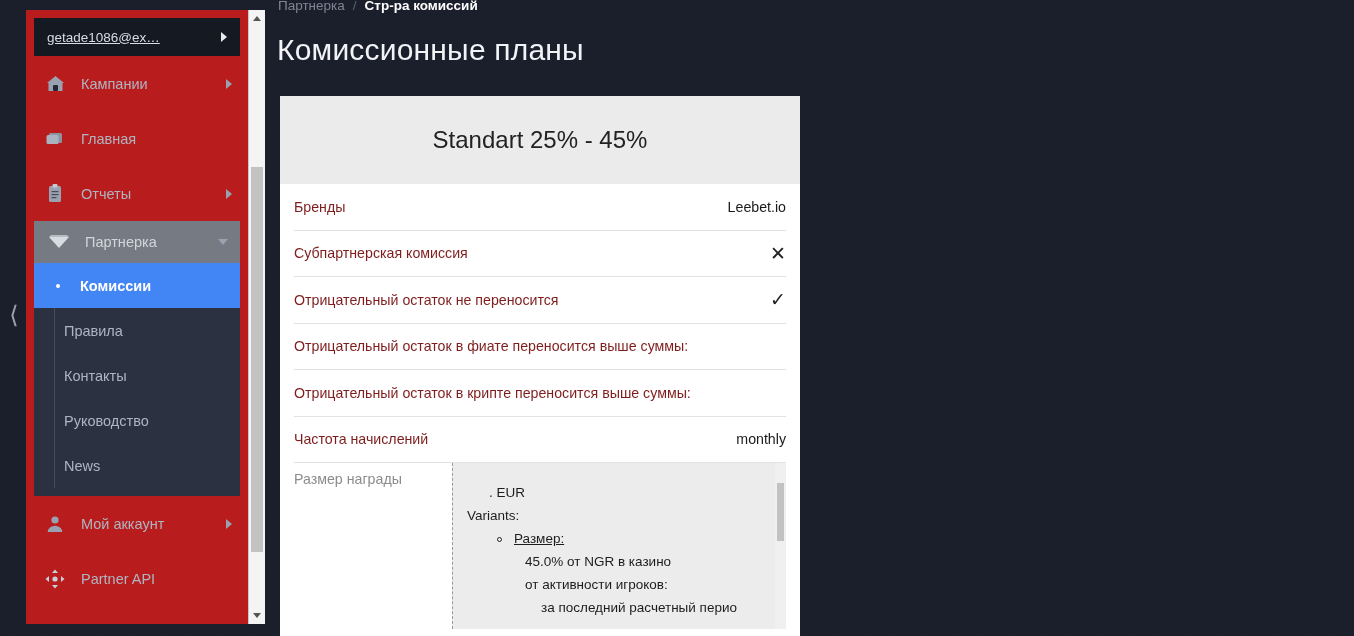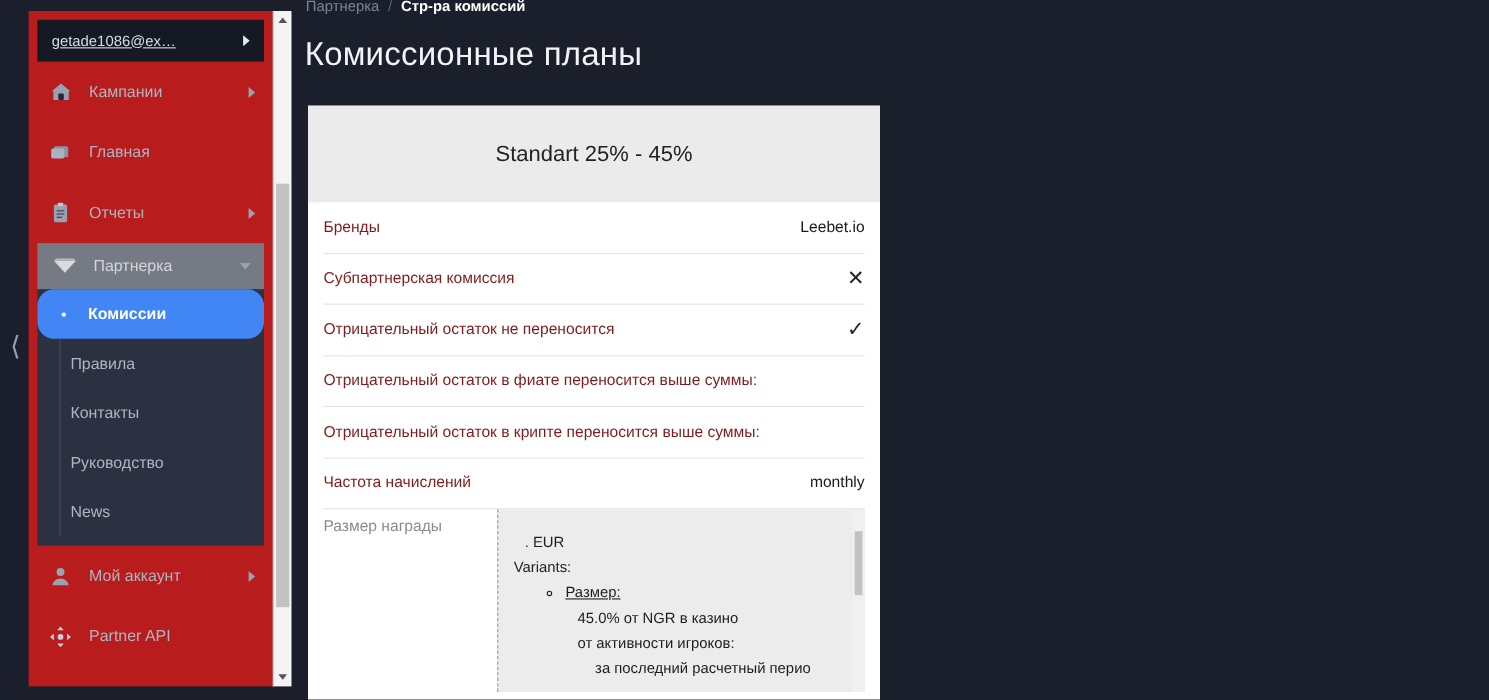--- a/index.html
+++ b/index.html
@@ -132,21 +132,20 @@
   }
   .nav-sub {
     height: 45px;
     display: flex;
     align-items: center;
     padding-left: 30px;
     color: #aeb5c2;
     font-size: 14.5px;
     cursor: pointer;
     position: relative;
-    border-radius: 15px;
   }
   .nav-sub::before {
     content: "";
     position: absolute;
     left: 20px; top: 0; bottom: 0;
     width: 1px;
     background: #464c5b;
   }
   .nav-sub.active {
     background: #4285f4;
@@ -206,21 +205,21 @@
     overflow: hidden;
   }
   #card-header {
     height: 88px;
     background: #ebebeb;
     display: flex;
     align-items: center;
     justify-content: center;
   }
   #card-title {
-    font-size: 20px;
+    font-size: 24px;
     color: #222222;
     font-weight: 400;
   }
   .row {
     display: flex;
     align-items: center;
     height: 46.5px;
     margin: 0 14px;
     border-bottom: 1px solid #e3e3e3;
     font-size: 14.2px;
@@ -247,21 +246,21 @@
     background: #ececec;
     border-left: 1px dashed #9a9a9a;
     position: relative;
     overflow: hidden;
     padding: 18px 0 0 0;
     font-size: 13.5px;
     color: #1d1d1d;
     line-height: 23px;
     white-space: nowrap;
   }
-  #reward-box .ln { padding-left: 24px; }
+  #reward-box .ln { padding-left: 4px; margin-left: 32px; }
   #reward-box .ind1 { padding-left: 14px; }
   #reward-box .ind2 { padding-left: 44px; }
   #reward-box .ind3 { padding-left: 72px; }
   #reward-box .ind4 { padding-left: 88px; }
   #reward-box .circ {
     display: inline-block;
     width: 5px; height: 5px;
     border: 1px solid #222;
     border-radius: 50%;
     vertical-align: middle;

